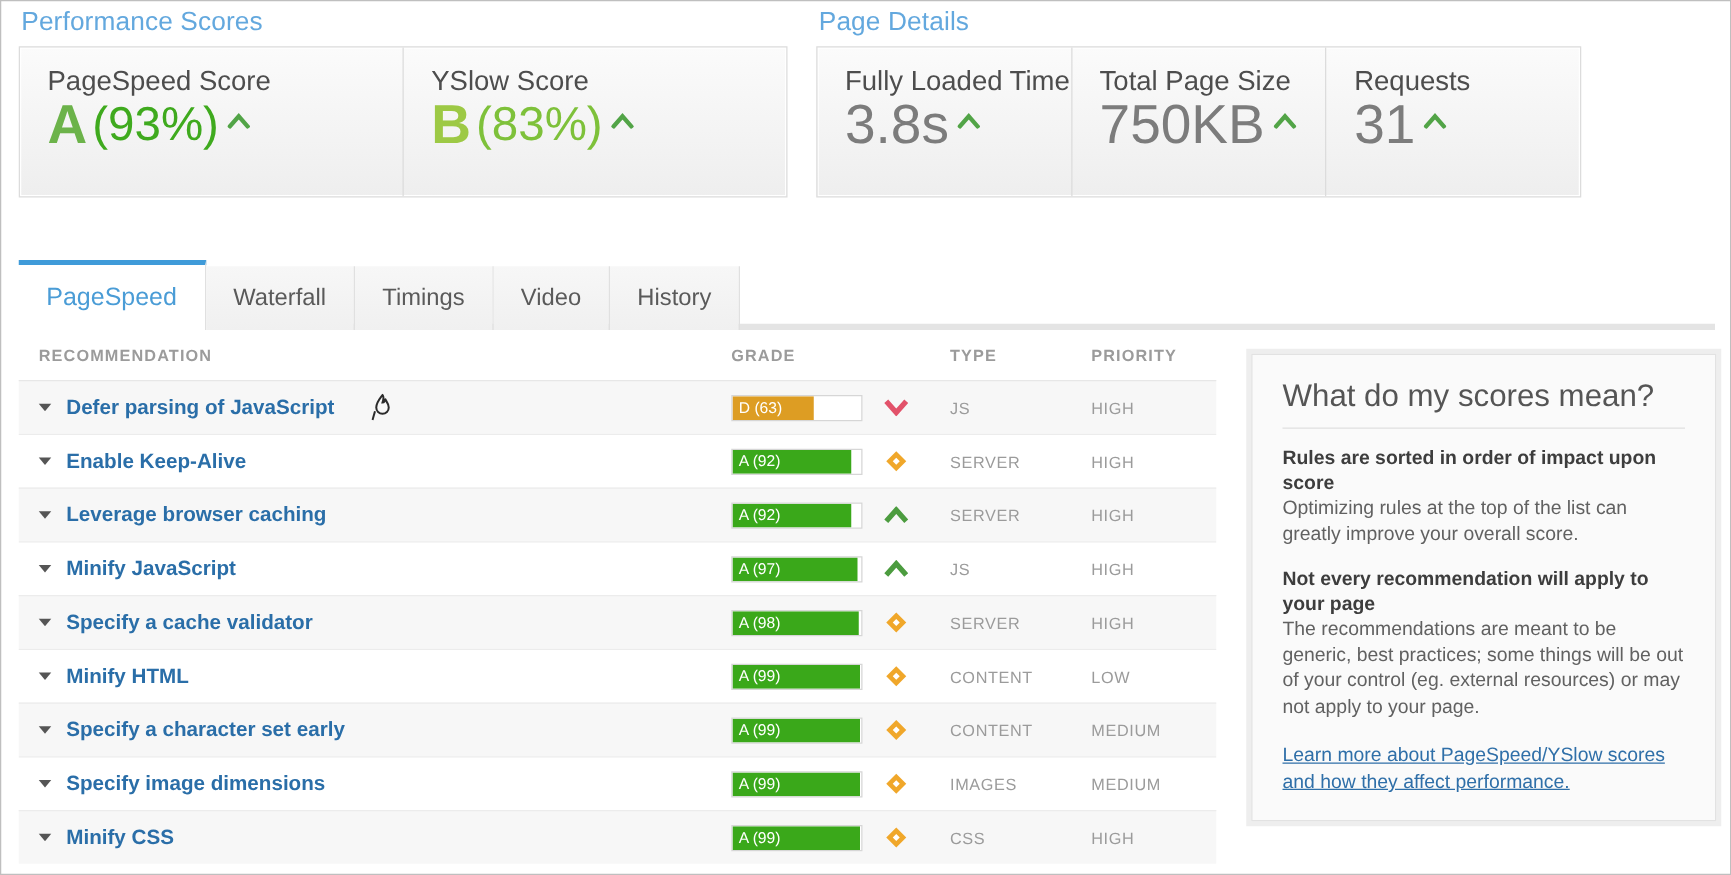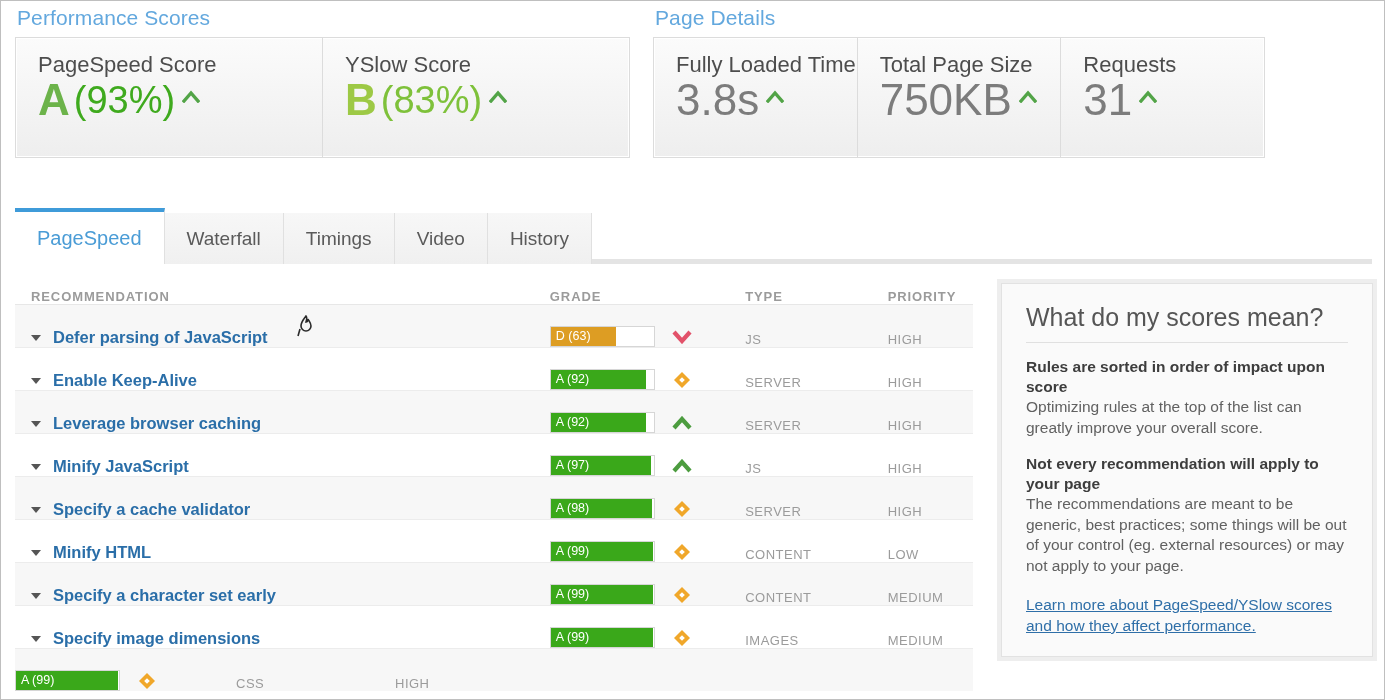--- a/index.html
+++ b/index.html
@@ -143,22 +143,21 @@
   }
 
   .table-wrap {
     position: absolute;
     left: 14px; top: 0;
     width: 958px;
   }
 
   .thead, .trow {
     display: flex;
-    align-items: flex-end;
-    gap: 46px;
+    align-items: center;
   }
   .thead {
     height: 40px;
     font-size: 13px;
     letter-spacing: .9px;
     color: #9b9b9b;
     font-weight: bold;
   }
   .trow {
     height: 43px;
@@ -549,20 +548,24 @@
                 <svg width="20" height="20" viewBox="0 0 20 20">
                   <path d="M10 2 L18 10 L10 18 L2 10 Z" fill="#f0a72a"></path>
                   <path d="M10 7.2 L12.8 10 L10 12.8 L7.2 10 Z" fill="#ffffff"></path>
                 </svg>
               </span>
             </div>
             <div class="c-type cell-text">IMAGES</div>
             <div class="c-prio cell-text">MEDIUM</div>
           </div>
           <div class="trow alt">
+            <div class="c-rec">
+              <span class="caret-right"></span>
+              <span class="rec-name">Minify CSS</span>
+            </div>
             <div class="c-grade">
               <span class="bar">
                 <span class="bar-fill" style="width: 99%; background: rgb(58, 168, 26);"></span>
                 <span class="bar-text">A (99)</span>
               </span>
               <span class="prio-icon">
                 <svg width="20" height="20" viewBox="0 0 20 20">
                   <path d="M10 2 L18 10 L10 18 L2 10 Z" fill="#f0a72a"></path>
                   <path d="M10 7.2 L12.8 10 L10 12.8 L7.2 10 Z" fill="#ffffff"></path>
                 </svg>

